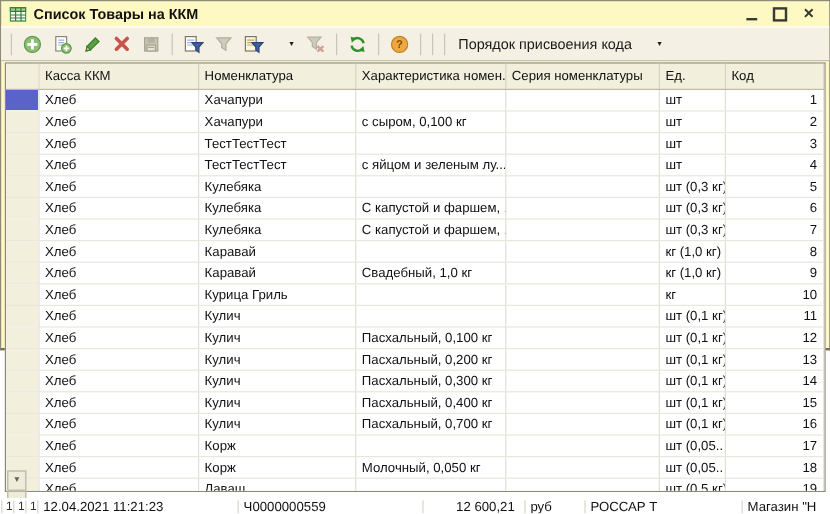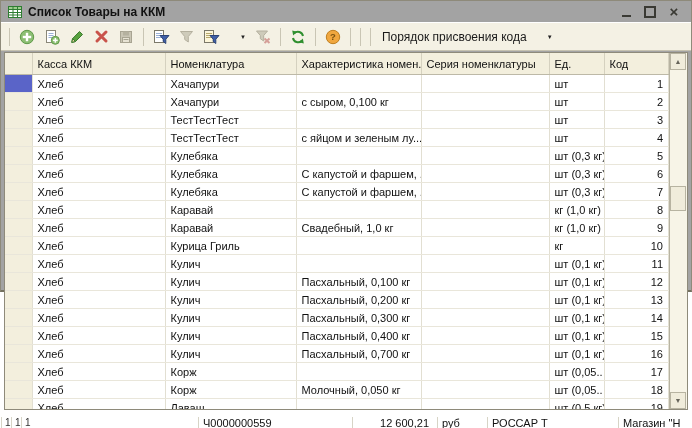--- a/index.html
+++ b/index.html
@@ -4,21 +4,21 @@
 <style>
   html,body{margin:0;padding:0;}
   body{
     width:692px;height:428px;overflow:hidden;position:relative;
     font-family:"Liberation Sans","DejaVu Sans",sans-serif;
     background:#ffffff;
   }
   
   .window{
     position:absolute;left:0;top:0;width:692px;height:292px;
-    background:#a3a3a3;border:1px solid #8e8a7a;box-sizing:border-box;
+    background:#fef9c3;border:1px solid #8e8a7a;box-sizing:border-box;
     border-bottom:2px solid #73705f;
   }
   .titlebar{height:21px;display:flex;align-items:center;padding:0 7px;gap:6px;}
   .title-icon{width:14px;height:14px;flex:0 0 auto;}
   .title-text{font-weight:bold;font-size:12px;color:#111;flex:1;white-space:nowrap;}
   .wbtns{display:flex;align-items:center;gap:12px;padding-right:4px;}
   .wbtn{cursor:default;display:flex;align-items:center;justify-content:center;width:12px;height:14px;}
   .glyph-min{width:9px;height:2px;background:#3a3a34;margin-top:9px;}
   .glyph-max{width:8px;height:8px;border:2px solid #3a3a34;}
   .glyph-close{font-size:15px;font-weight:bold;color:#3a3a34;line-height:14px;}
@@ -32,21 +32,21 @@
     display:flex;align-items:center;gap:19px;border:none;background:transparent;
     font-family:inherit;font-size:12px;color:#1a1a1a;padding:2px 5px;height:22px;cursor:default;
   }
   .tbtn.iconbtn{padding:2px 3px;}
   .tsep{width:1px;height:18px;background:#c9c5b4;margin:0 3px;flex:0 0 auto;}
   .caret{font-size:6px;line-height:6px;color:#222;margin-left:1px;}
   .disabled svg{opacity:.95;}
   
   .table-area{
     position:absolute;left:3px;top:51px;width:684px;height:358px;
-    border:1px solid #8e8a7a;background:#ffffff;display:flex;box-sizing:border-box;
+    border:1px solid #8e8a7a;background:#ffffff;display:flex;box-sizing:border-box;flex-direction:column;
   }
   .grid{flex:1;overflow:hidden;}
   table{border-collapse:collapse;table-layout:fixed;width:100%;}
   th{
     background:#f3efdd;border-right:1px solid #d5d1bf;border-bottom:1px solid #bdb9a7;
     height:21px;font-weight:normal;font-size:11px;text-align:left;
     padding:0 5px;white-space:nowrap;overflow:hidden;color:#111;
   }
   th.c-sel{padding:0;}
   td{
@@ -432,18 +432,19 @@
           <span>▼</span>
         </div>
     </div>
   </div>
 </div>
 
 <div class="bgrow">
   <span class="bgmark" style="left:1px">1</span>
   <span class="bgmark" style="left:11px">1</span>
   <span class="bgmark" style="left:21px">1</span>
+  <span class="bgcell" style="left:31px">12.04.2021 11:21:23</span>
   <span class="bgcell" style="left:198px">Ч0000000559</span>
   <span class="bgcell" style="left:352px;width:72px;text-align:right">12 600,21</span>
   <span class="bgcell" style="left:437px">руб</span>
   <span class="bgcell" style="left:487px">РОССАР Т</span>
   <span class="bgcell" style="left:618px">Магазин "Н</span>
 </div>
 
 </body></html>

